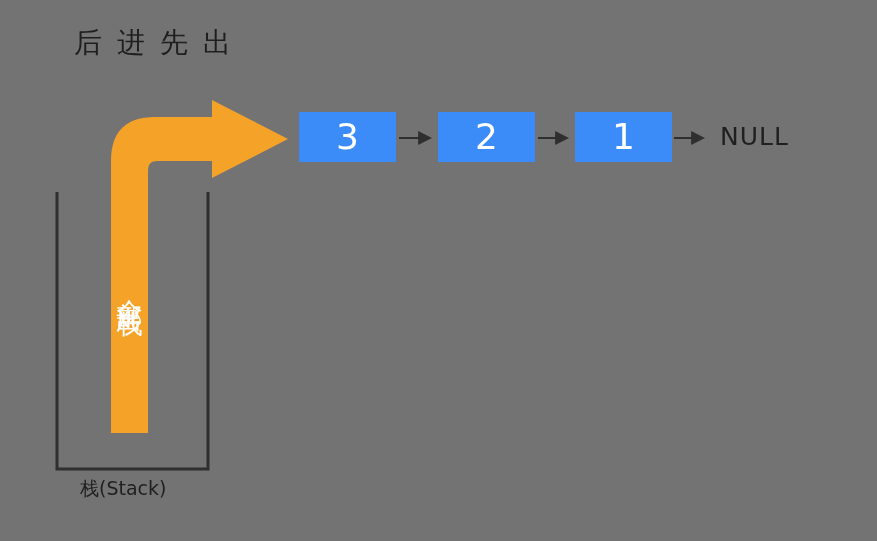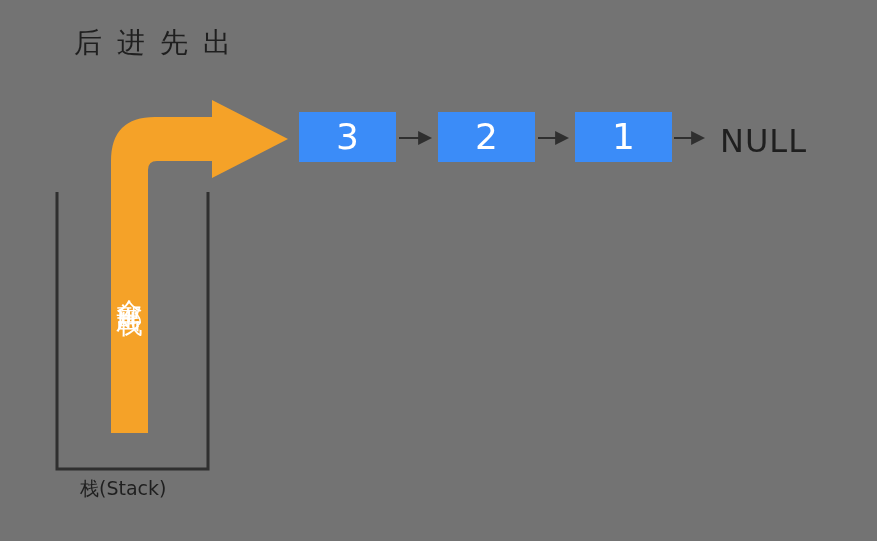--- a/index.html
+++ b/index.html
@@ -40,21 +40,21 @@
     display:flex;align-items:center;justify-content:center;
   }
   .node-value{
     color:var(--node_text);font-size:36px;line-height:1;
   }
   .node-3{left:299px;}
   .node-2{left:438px;}
   .node-1{left:575px;}
   .terminator{
     position:absolute;left:720px;top:122px;
-    font-size:32px;color:var(--text);letter-spacing:1px;
+    font-size:25px;color:var(--text);letter-spacing:1px;
     white-space:nowrap;
   }
   .stack-label{
     position:absolute;left:80px;top:476px;
     font-size:19px;color:var(--text);white-space:nowrap;
   }
 </style>
 </head>
 <body>
 

